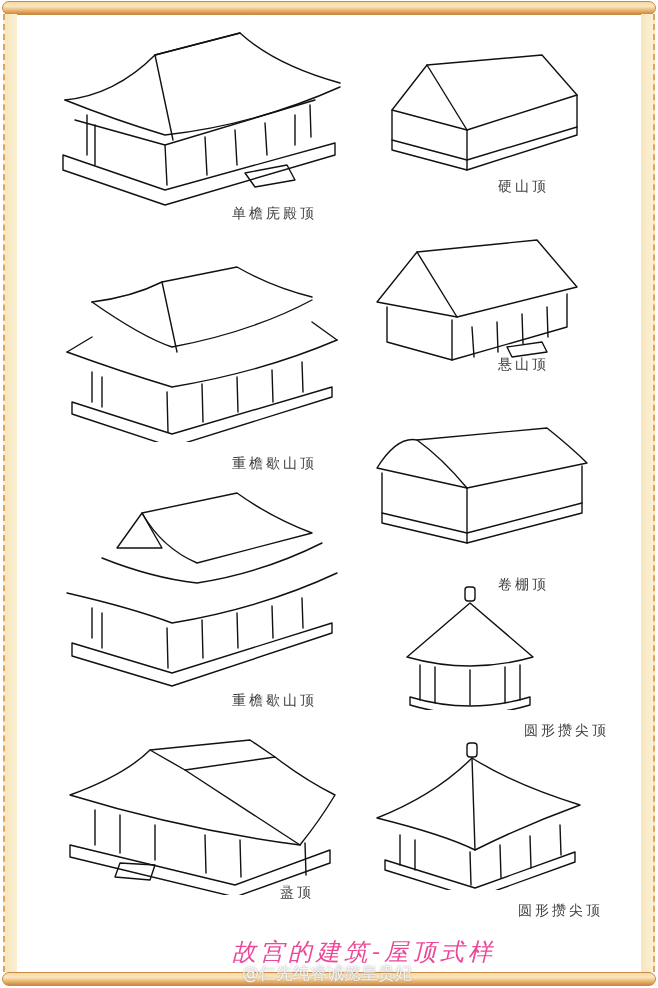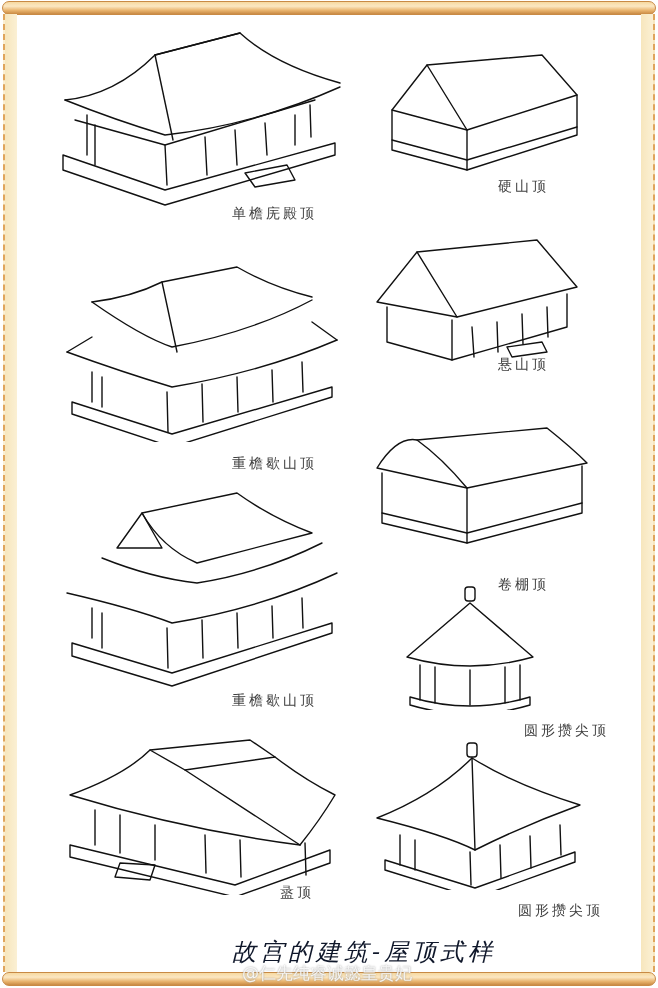--- a/index.html
+++ b/index.html
@@ -10,21 +10,21 @@
     border:1px solid #c88a45; box-sizing:border-box;
   }
   .scroll-top { top:1px; }
   .scroll-bottom { bottom:2px; }
   .side { position:absolute; top:14px; bottom:16px; width:14px;
     background:linear-gradient(90deg,#f7e6bd,#fbf0d4); box-sizing:border-box; }
   .side.left { left:3px; border-left:2px dashed #e0a55c; }
   .side.right { right:3px; border-right:2px dashed #e0a55c; }
   .paper { position:absolute; left:17px; right:17px; top:15px; bottom:17px; background:#fff; }
   .label { position:absolute; color:#404040; font-size:14px; letter-spacing:3px; font-family:Liberation Serif, serif; }
-  .title { position:absolute; left:232px; top:936px; font-size:24px; color:#0f172a; letter-spacing:4px; font-family:"DejaVu Serif", serif; font-style:italic; }
+  .title { position:absolute; left:232px; top:936px; font-size:24px; color:#ec4899; letter-spacing:4px; font-family:"DejaVu Serif", serif; font-style:italic; }
   .watermark { position:absolute; left:242px; top:962px; font-size:17px; color:rgba(255,255,255,0.85); text-shadow:0 0 2px #999; }
   svg.draw { position:absolute; }
   svg.draw * { fill:none; stroke:#111; stroke-width:1.4; stroke-linejoin:round; stroke-linecap:round; }
 </style>
 </head>
 <body>
 
 <div class="scroll-top"></div>
 <div class="side left"></div>
 <div class="side right"></div>

